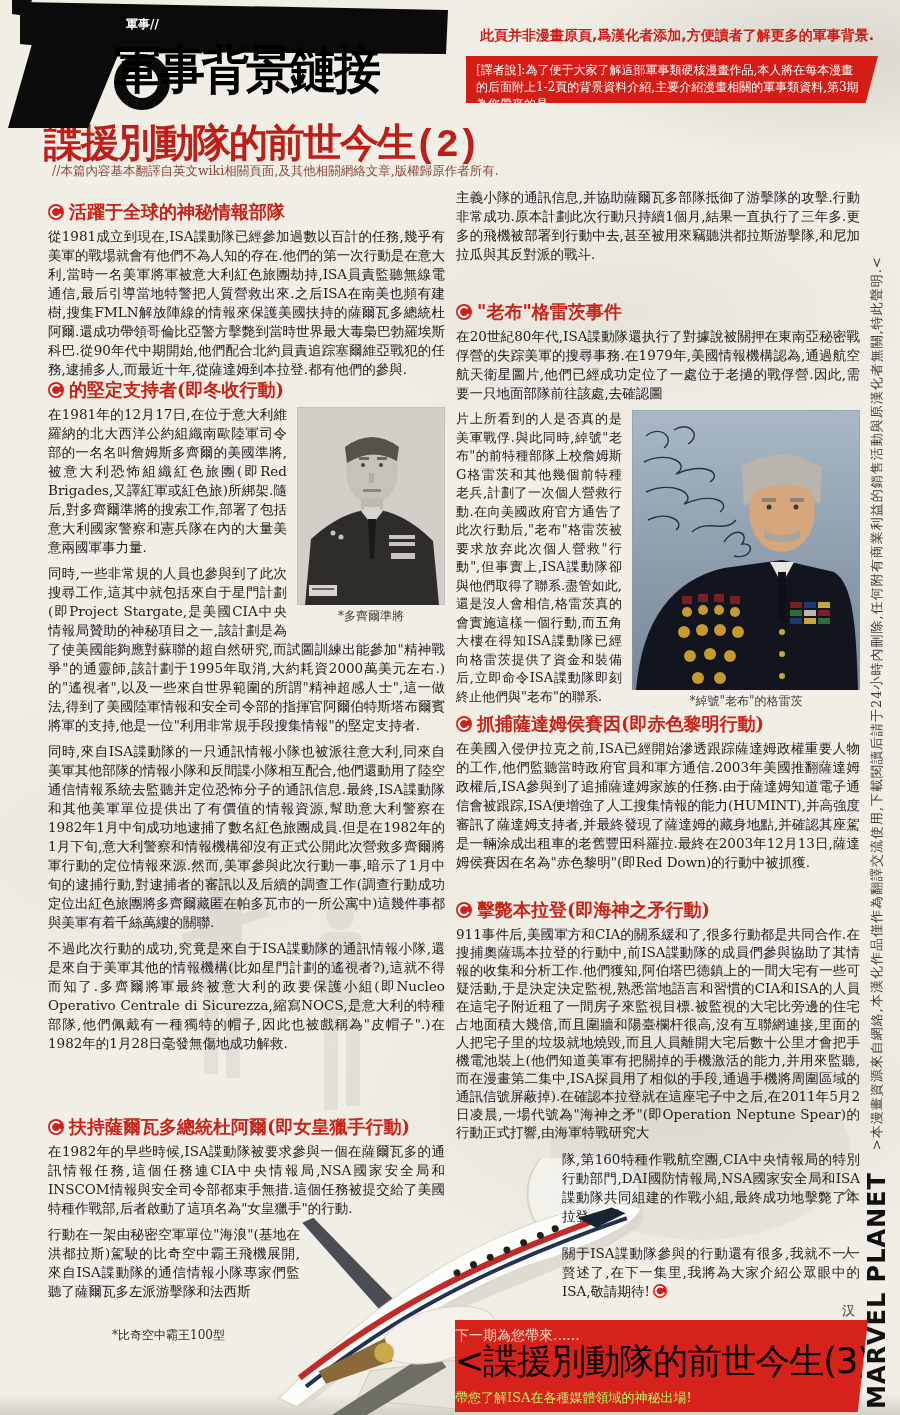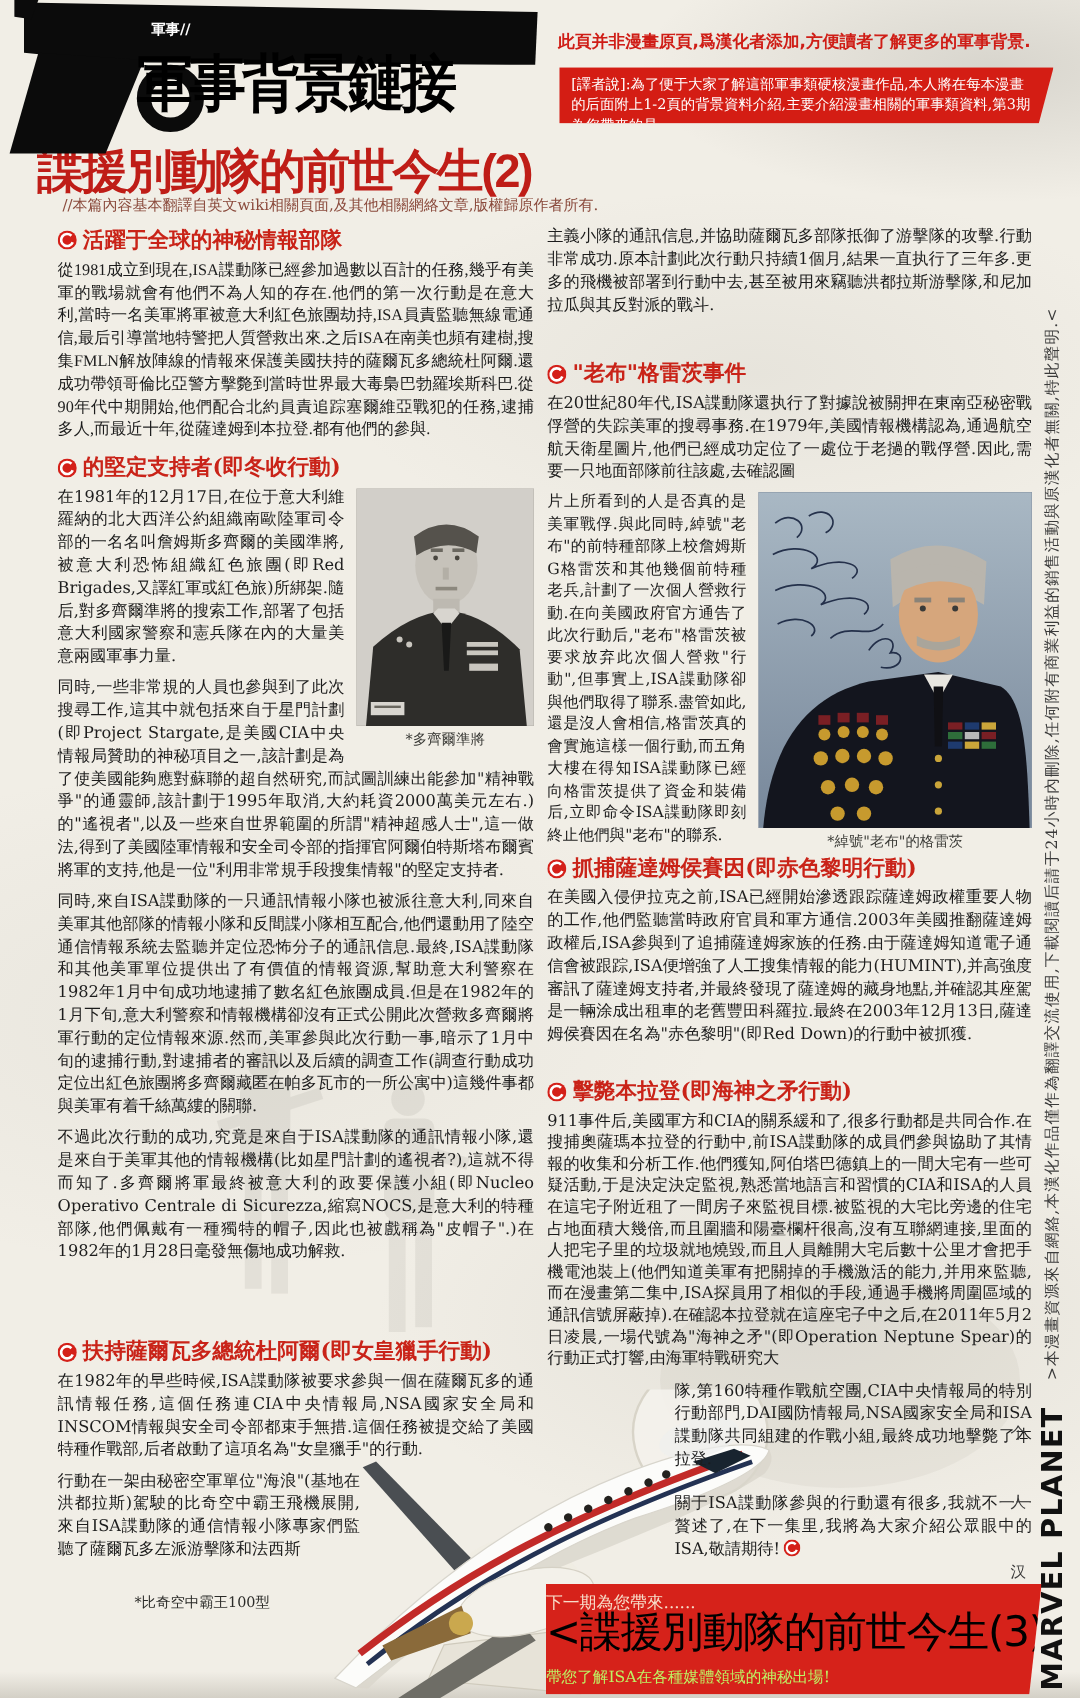--- a/index.html
+++ b/index.html
@@ -14,39 +14,39 @@
       radial-gradient(520px 260px at 75% 78%, rgba(150,146,134,.14), rgba(150,146,134,0) 70%),
       #f1eee6;}
   .floor{position:absolute;left:0;right:0;bottom:0;height:22px;
     background:linear-gradient(rgba(0,0,0,0), rgba(92,86,70,.20));z-index:1;}
   
   .gun-area{position:absolute;left:2px;top:0;width:456px;height:130px;z-index:5;}
   .logo-tag{position:absolute;left:124px;top:16px;color:#fff;font-family:"DejaVu Sans",sans-serif;
     font-size:12px;font-weight:bold;z-index:6;}
   .logo-title{position:absolute;left:112px;top:36px;color:#000;font-family:"DejaVu Sans",sans-serif;
     font-size:47px;font-weight:900;letter-spacing:-3px;transform:scaleY(1.08);transform-origin:left top;z-index:6;white-space:nowrap;}
-  .hdr-notice{position:absolute;left:465px;top:26px;width:416px;color:#cf1d16;
+  .hdr-notice{position:absolute;left:480px;top:26px;width:416px;color:#cf1d16;
     font-family:"DejaVu Sans",sans-serif;font-size:14px;font-weight:bold;z-index:5;line-height:18px;}
   .hdr-box{position:absolute;left:466px;top:56px;width:412px;height:47px;background:#d41d14;
     clip-path:polygon(0 0,100% 0,97% 100%,0 100%);color:#fff;font-size:12px;line-height:17px;
     padding:6px 18px 0 10px;box-sizing:border-box;z-index:5;}
   
-  .main-title{position:absolute;left:31px;top:116px;color:#bf1d17;font-family:Liberation Sans, sans-serif;
+  .main-title{position:absolute;left:44px;top:116px;color:#bf1d17;font-family:Liberation Mono, monospace;
     font-size:39px;font-weight:900;letter-spacing:-2px;white-space:nowrap;z-index:4;}
   .title-credit{position:absolute;left:52px;top:163px;color:#8a4a3c;font-size:12.5px;z-index:4;}
   
   .colL{position:absolute;left:48px;top:188px;width:397px;height:1227px;z-index:3;}
   .colR{position:absolute;left:456px;top:188px;width:404px;height:1132px;overflow:hidden;z-index:3;}
   .bt{font-size:13.5px;line-height:19px;text-align:justify;color:#1c1c1c;margin:0 0 7px 0;}
   .sh{display:flex;align-items:center;gap:5px;color:#c92318;font-weight:bold;font-size:18px;
       line-height:24px;margin:0 0 3px 0;white-space:nowrap;}
   .sh svg{flex:0 0 auto;}
   .blk{position:absolute;left:0;right:0;overflow:hidden;}
   
-  .l-s1{top:0;max-height:188px;font-family:Liberation Serif, serif;}
+  .l-s1{top:12px;max-height:188px;}
   .l-s2{top:190px;max-height:737px;}
   .l-s3{top:927px;bottom:0;}
   .fig-dozier{float:right;width:148px;margin:2px 0 6px 10px;}
   .fig-cap{font-size:12px;color:#3a3a36;text-align:center;margin-top:3px;}
   .narrow-p{width:252px;}
   .plane-cap{position:relative;z-index:6;width:fit-content;margin:26px 0 0 64px;
     font-size:12px;color:#2b2b28;}
   
   .r-p8{top:0;max-height:108px;}
   .r-s4{top:112px;max-height:410px;}

